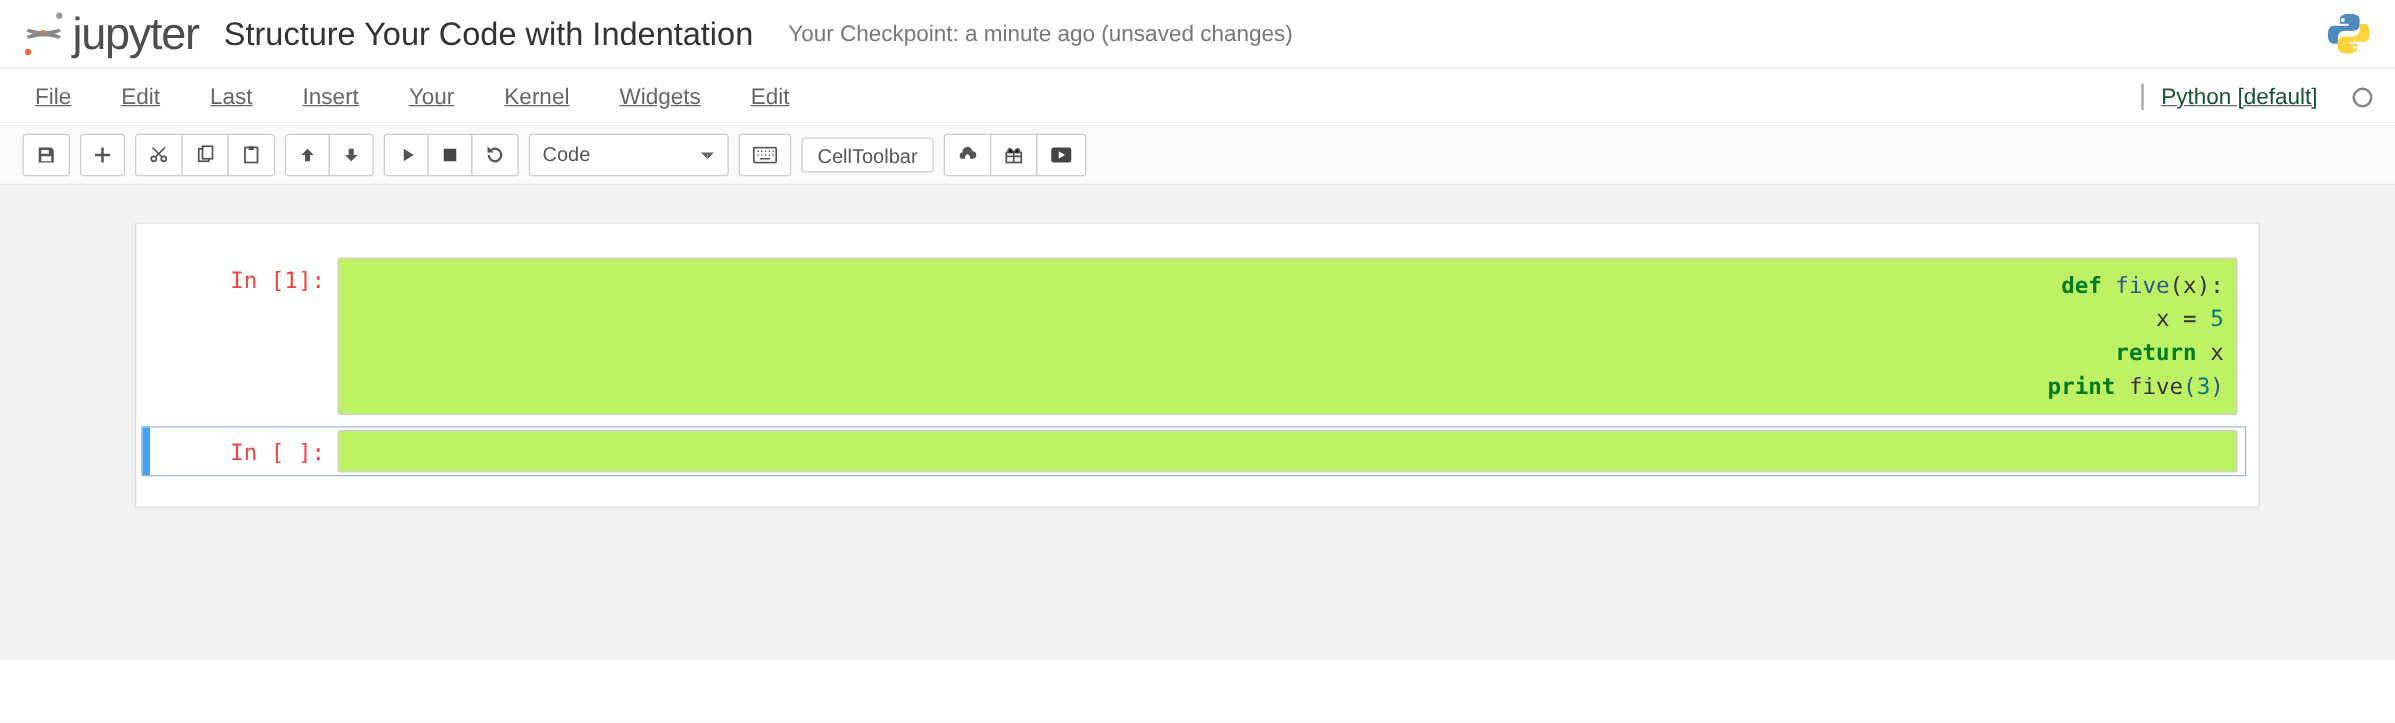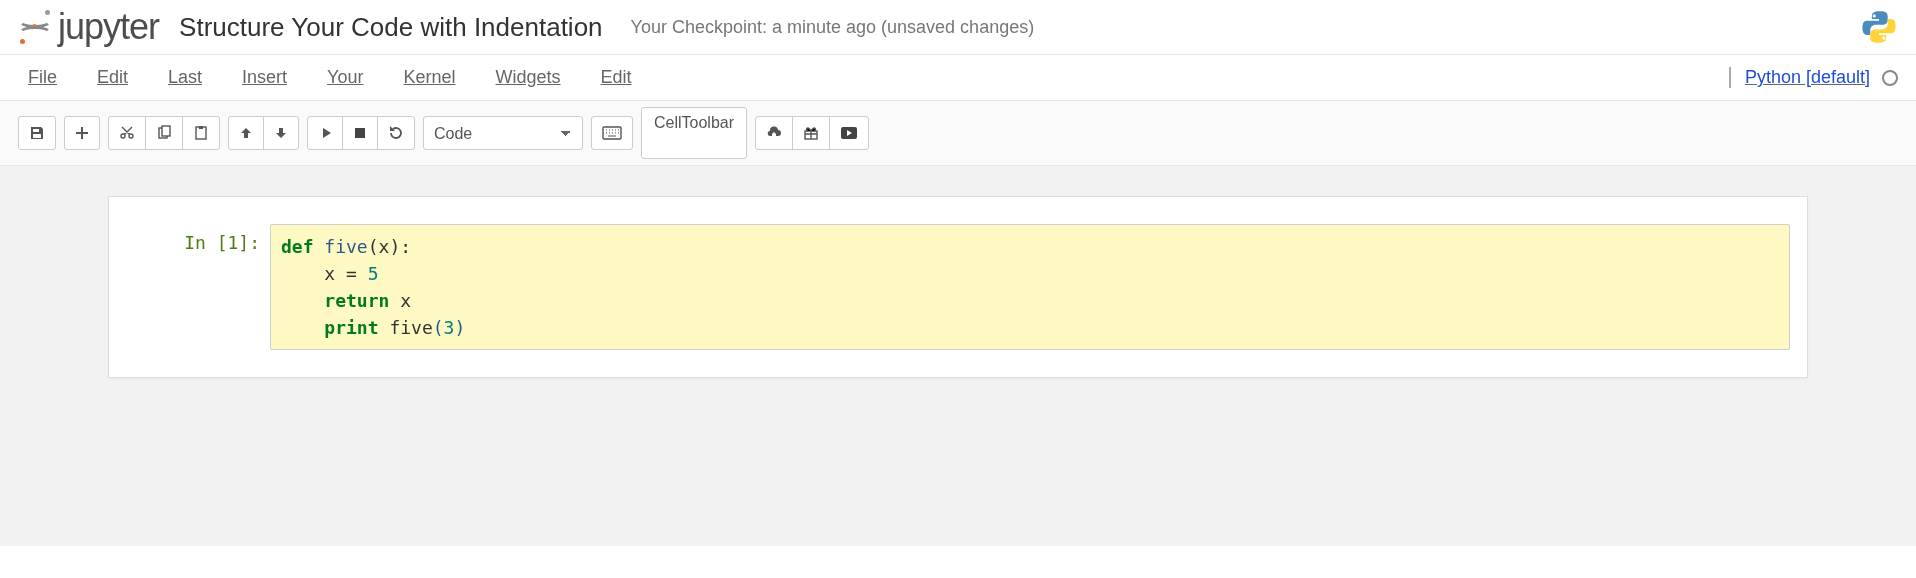--- a/index.html
+++ b/index.html
@@ -74,24 +74,25 @@
   }
   .menu-item {
     padding: 6px 20px 6px 10px;
     cursor: pointer;
     margin-right: 10px;
   }
   .menubar-right {
     margin-left: auto;
     display: flex;
     align-items: center;
-    color: #1d4ed8;
+    color: #14532d;
     font-size: 18px;
     border-left: 2px solid #aaa;
     padding-left: 14px;
+    gap: 16px;
   }
   .kernel-indicator {
     width: 16px; height: 16px; border: 2px solid #888; border-radius: 50%;
     margin-left: 12px;
   }
   .toolbar {
     display: flex;
     align-items: center;
     padding: 6px 18px;
     border-bottom: 1px solid #e7e7e7;
@@ -127,21 +128,21 @@
     appearance: none;
     -webkit-appearance: none;
     background-image: linear-gradient(45deg, transparent 50%, #666 50%), linear-gradient(135deg, #666 50%, transparent 50%);
     background-position: calc(100% - 16px) 14px, calc(100% - 11px) 14px;
     background-size: 5px 5px, 5px 5px;
     background-repeat: no-repeat;
     border-radius: 3px;
   }
   .celltoolbar-btn {
     border: 1px solid #ccc; background: #fff; padding: 6px 12px;
-    font-size: 16px; color: #555; height: 52px; border-radius: 3px;
+    font-size: 16px; color: #555; height: 28px; border-radius: 3px;
   }
   .notebook-area {
     background: #f2f2f2;
     padding: 30px 14px 60px 14px;
     min-height: 380px;
   }
   .notebook-inner {
     background: #fff;
     border: 1px solid #ddd;
     box-shadow: 0 1px 2px rgba(0,0,0,0.05);
@@ -162,39 +163,40 @@
     content: "";
     width: 6px;
     background: #42A5F5;
     margin-right: 0;
     align-self: stretch;
     margin: -2px 0 -2px -6px;
   }
   .prompt {
     font-family: monospace;
     font-size: 18px;
-    color: #4d7c0f;
+    color: #ef4444;
     min-width: 150px;
     text-align: right;
     padding: 8px 10px 0 0;
     flex-shrink: 0;
   }
   .inner-cell {
     flex: 1;
   }
   .input-area {
     border: 1px solid #cfcfcf;
-    background: #fef9c3;
+    background: #bef264;
     padding: 8px 10px;
     font-family: monospace;
     font-size: 18px;
     line-height: 1.5;
     white-space: pre;
     min-height: 34px;
     border-radius: 2px;
+    text-align: right;
   }
   .cm-k { color: #007c1f; font-weight: bold; }
   .cm-def { color: #2a5a8a; }
   .cm-num { color: #007c7c; }
   .cm-builtin { color: #007c1f; font-weight: bold;}
   .cm-paren { color: #2a5a8a; }
   svg { display: block; }
 </style>
 </head>
 <body>
@@ -335,15 +337,21 @@
     <div id="cells">
         <div class="cell">
           <div class="prompt">In [1]:</div>
           <div class="inner-cell">
             <div class="input-area"><span class="cm-k">def</span><span> </span><span class="cm-def">five</span><span>(x):</span>
 <span>    x </span><span>=</span><span> </span><span class="cm-num">5</span>
 <span>    </span><span class="cm-k">return</span><span> x</span>
 <span>    </span><span class="cm-builtin">print</span><span> five</span><span class="cm-paren">(</span><span class="cm-num">3</span><span class="cm-paren">)</span></div>
           </div>
         </div>
+        <div class="cell selected">
+          <div class="prompt">In [ ]:</div>
+          <div class="inner-cell">
+            <div class="input-area"></div>
+          </div>
+        </div>
       </div>
   </div>
 </div>
 
 </body></html>

